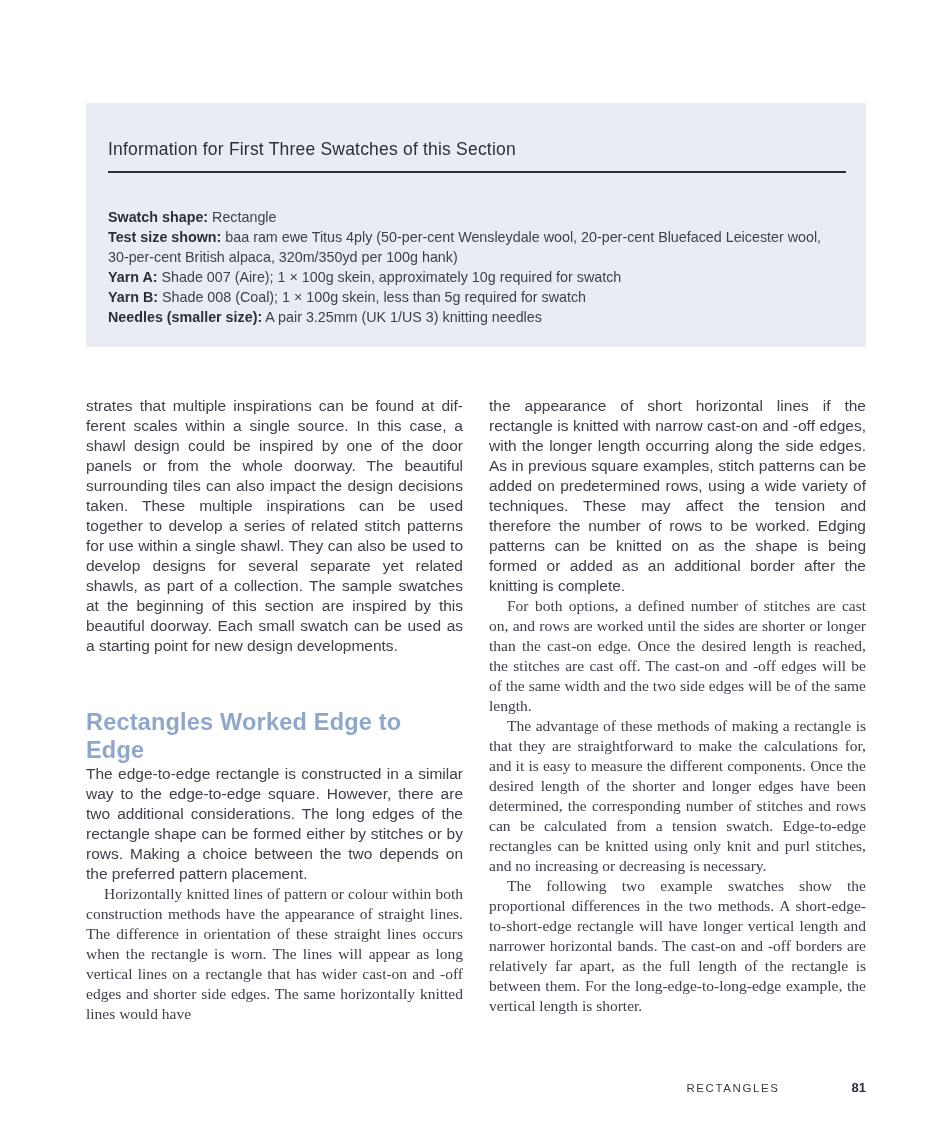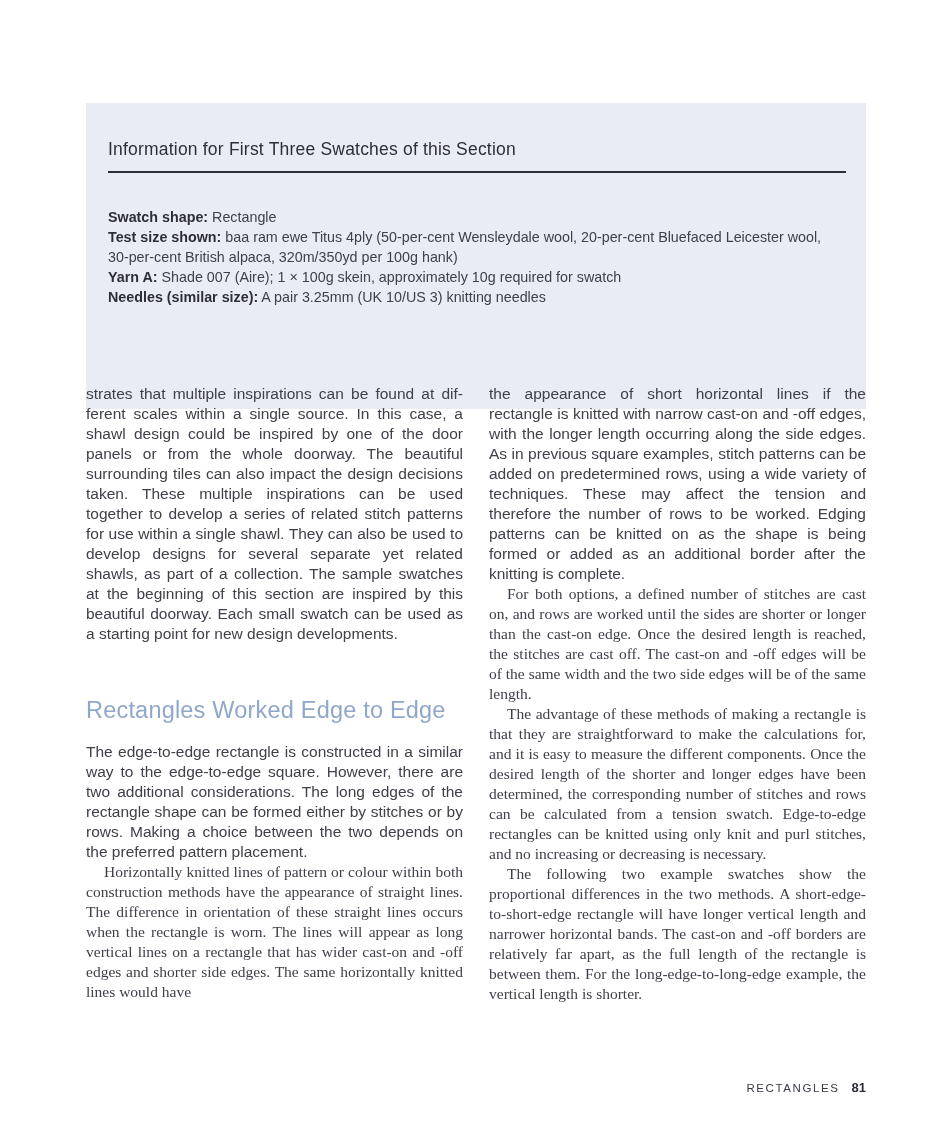--- a/index.html
+++ b/index.html
@@ -13,21 +13,21 @@
     color: #3f4049;
     overflow: hidden;
   }
 
   
   .infobox {
     position: absolute;
     left: 86px;
     top: 103px;
     width: 780px;
-    height: 306px;
+    height: 244px;
     background: #e9edf3;
     padding: 36px 22px 0 22px;
   }
   .infobox h2 {
     font-size: 17.5px;
     font-weight: 500;
     letter-spacing: 0.2px;
     color: #2e2e3a;
   }
   .infobox .rule {
@@ -44,76 +44,77 @@
   }
   .infobox .row strong {
     font-weight: bold;
     color: #2e2e3a;
   }
 
   
   .columns {
     position: absolute;
     left: 86px;
-    top: 384px;
+    top: 396px;
     width: 780px;
     display: flex;
     gap: 26px;
   }
   .col { flex: 1 1 0; }
   .col p {
     font-size: 15.5px;
     line-height: 20px;
     text-align: justify;
     color: #3f4049;
   }
   .col p.indent { text-indent: 18px; font-family: Liberation Serif, serif; }
   .section-heading {
     margin-top: 52px;
-    margin-bottom: 18px;
     font-size: 23.5px;
     line-height: 28px;
-    font-weight: 400;
+    font-weight: 700;
     color: #8fa7ca;
     letter-spacing: 0.2px;
   }
 
   
   .footer {
     position: absolute;
     right: 64px;
     top: 1080px;
     display: flex;
     align-items: baseline;
-    gap: 12px;
+    gap: 24px;
   }
   .footer .running-head {
     font-size: 11.5px;
     letter-spacing: 1.6px;
     color: #3a3a44;
   }
   .footer .pagenum {
     font-size: 13px;
     font-weight: bold;
     color: #2e2e3a;
+    margin-left: 48px;
   }
 </style>
 </head>
 <body>
 
 <div class="page">
 
   <section class="infobox">
     <h2>Information for First Three Swatches of this Section</h2>
     <div class="rule"></div>
     <div class="rows">
       <p class="row"><strong>Swatch shape:</strong><span> Rectangle</span></p>
       <p class="row"><strong>Test size shown:</strong><span> baa ram ewe Titus 4ply (50-per-cent Wensleydale wool, 20-per-cent Bluefaced Leicester wool, 30-per-cent British alpaca, 320m/350yd per 100g hank)</span></p>
       <p class="row"><strong>Yarn A:</strong><span> Shade 007 (Aire); 1 × 100g skein, approximately 10g required for swatch</span></p>
-      <p class="row"><strong>Needles (similar size):</strong><span> A pair 3.25mm (UK 10/US 3) knitting needles</span></p>
+      <p class="row"><strong>Yarn B:</strong><span> Shade 008 (Coal); 1 × 100g skein, less than 5g required for swatch</span></p>
+      <p class="row"><strong>Needles (smaller size):</strong><span> A pair 3.25mm (UK 1/US 3) knitting needles</span></p>
     </div>
   </section>
 
   <main class="columns">
     <div class="col">
       <p>strates that multiple inspirations can be found at dif-ferent scales within a single source. In this case, a shawl design could be inspired by one of the door panels or from the whole doorway. The beautiful surrounding tiles can also impact the design decisions taken. These multiple inspirations can be used together to develop a series of related stitch patterns for use within a single shawl. They can also be used to develop designs for several separate yet related shawls, as part of a collection. The sample swatches at the beginning of this section are inspired by this beautiful doorway. Each small swatch can be used as a starting point for new design developments.</p>
       <h1 class="section-heading">Rectangles Worked Edge to Edge</h1>
       <p>The edge-to-edge rectangle is constructed in a similar way to the edge-to-edge square. However, there are two additional considerations. The long edges of the rectangle shape can be formed either by stitches or by rows. Making a choice between the two depends on the preferred pattern placement.</p>
       <p class="indent">Horizontally knitted lines of pattern or colour within both construction methods have the appearance of straight lines. The difference in orientation of these straight lines occurs when the rectangle is worn. The lines will appear as long vertical lines on a rectangle that has wider cast-on and -off edges and shorter side edges. The same horizontally knitted lines would have</p>
     </div>

